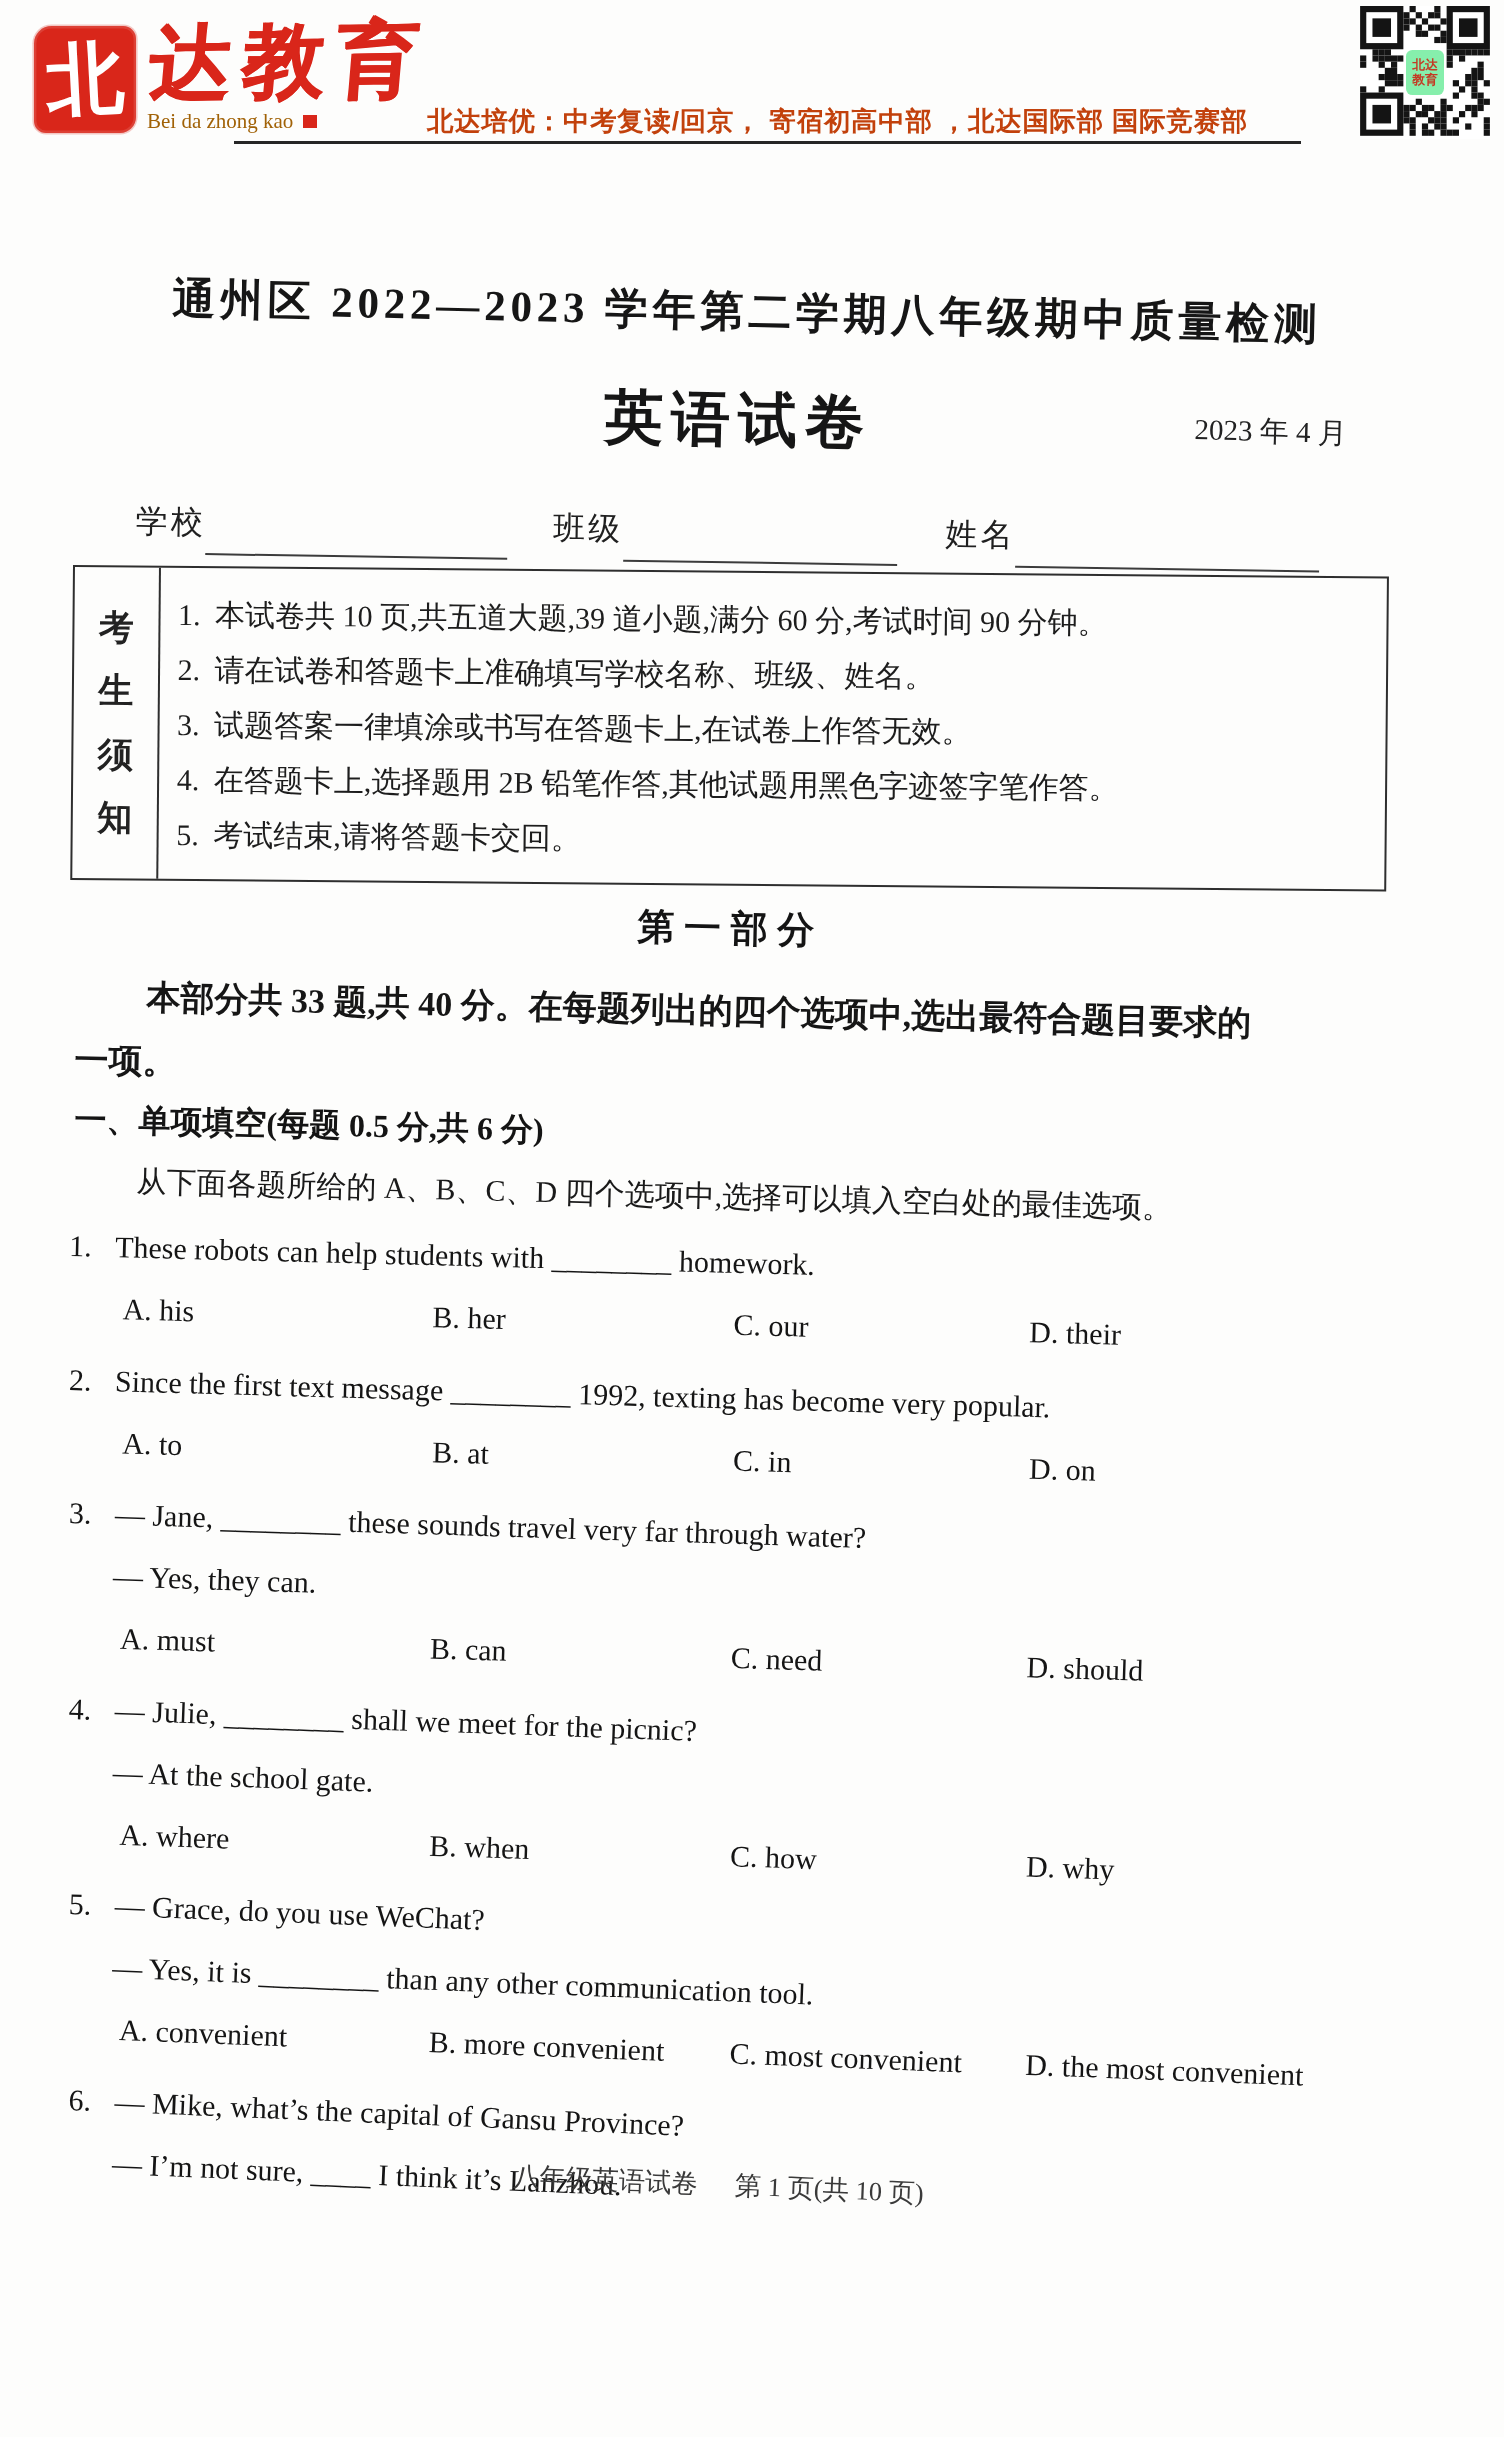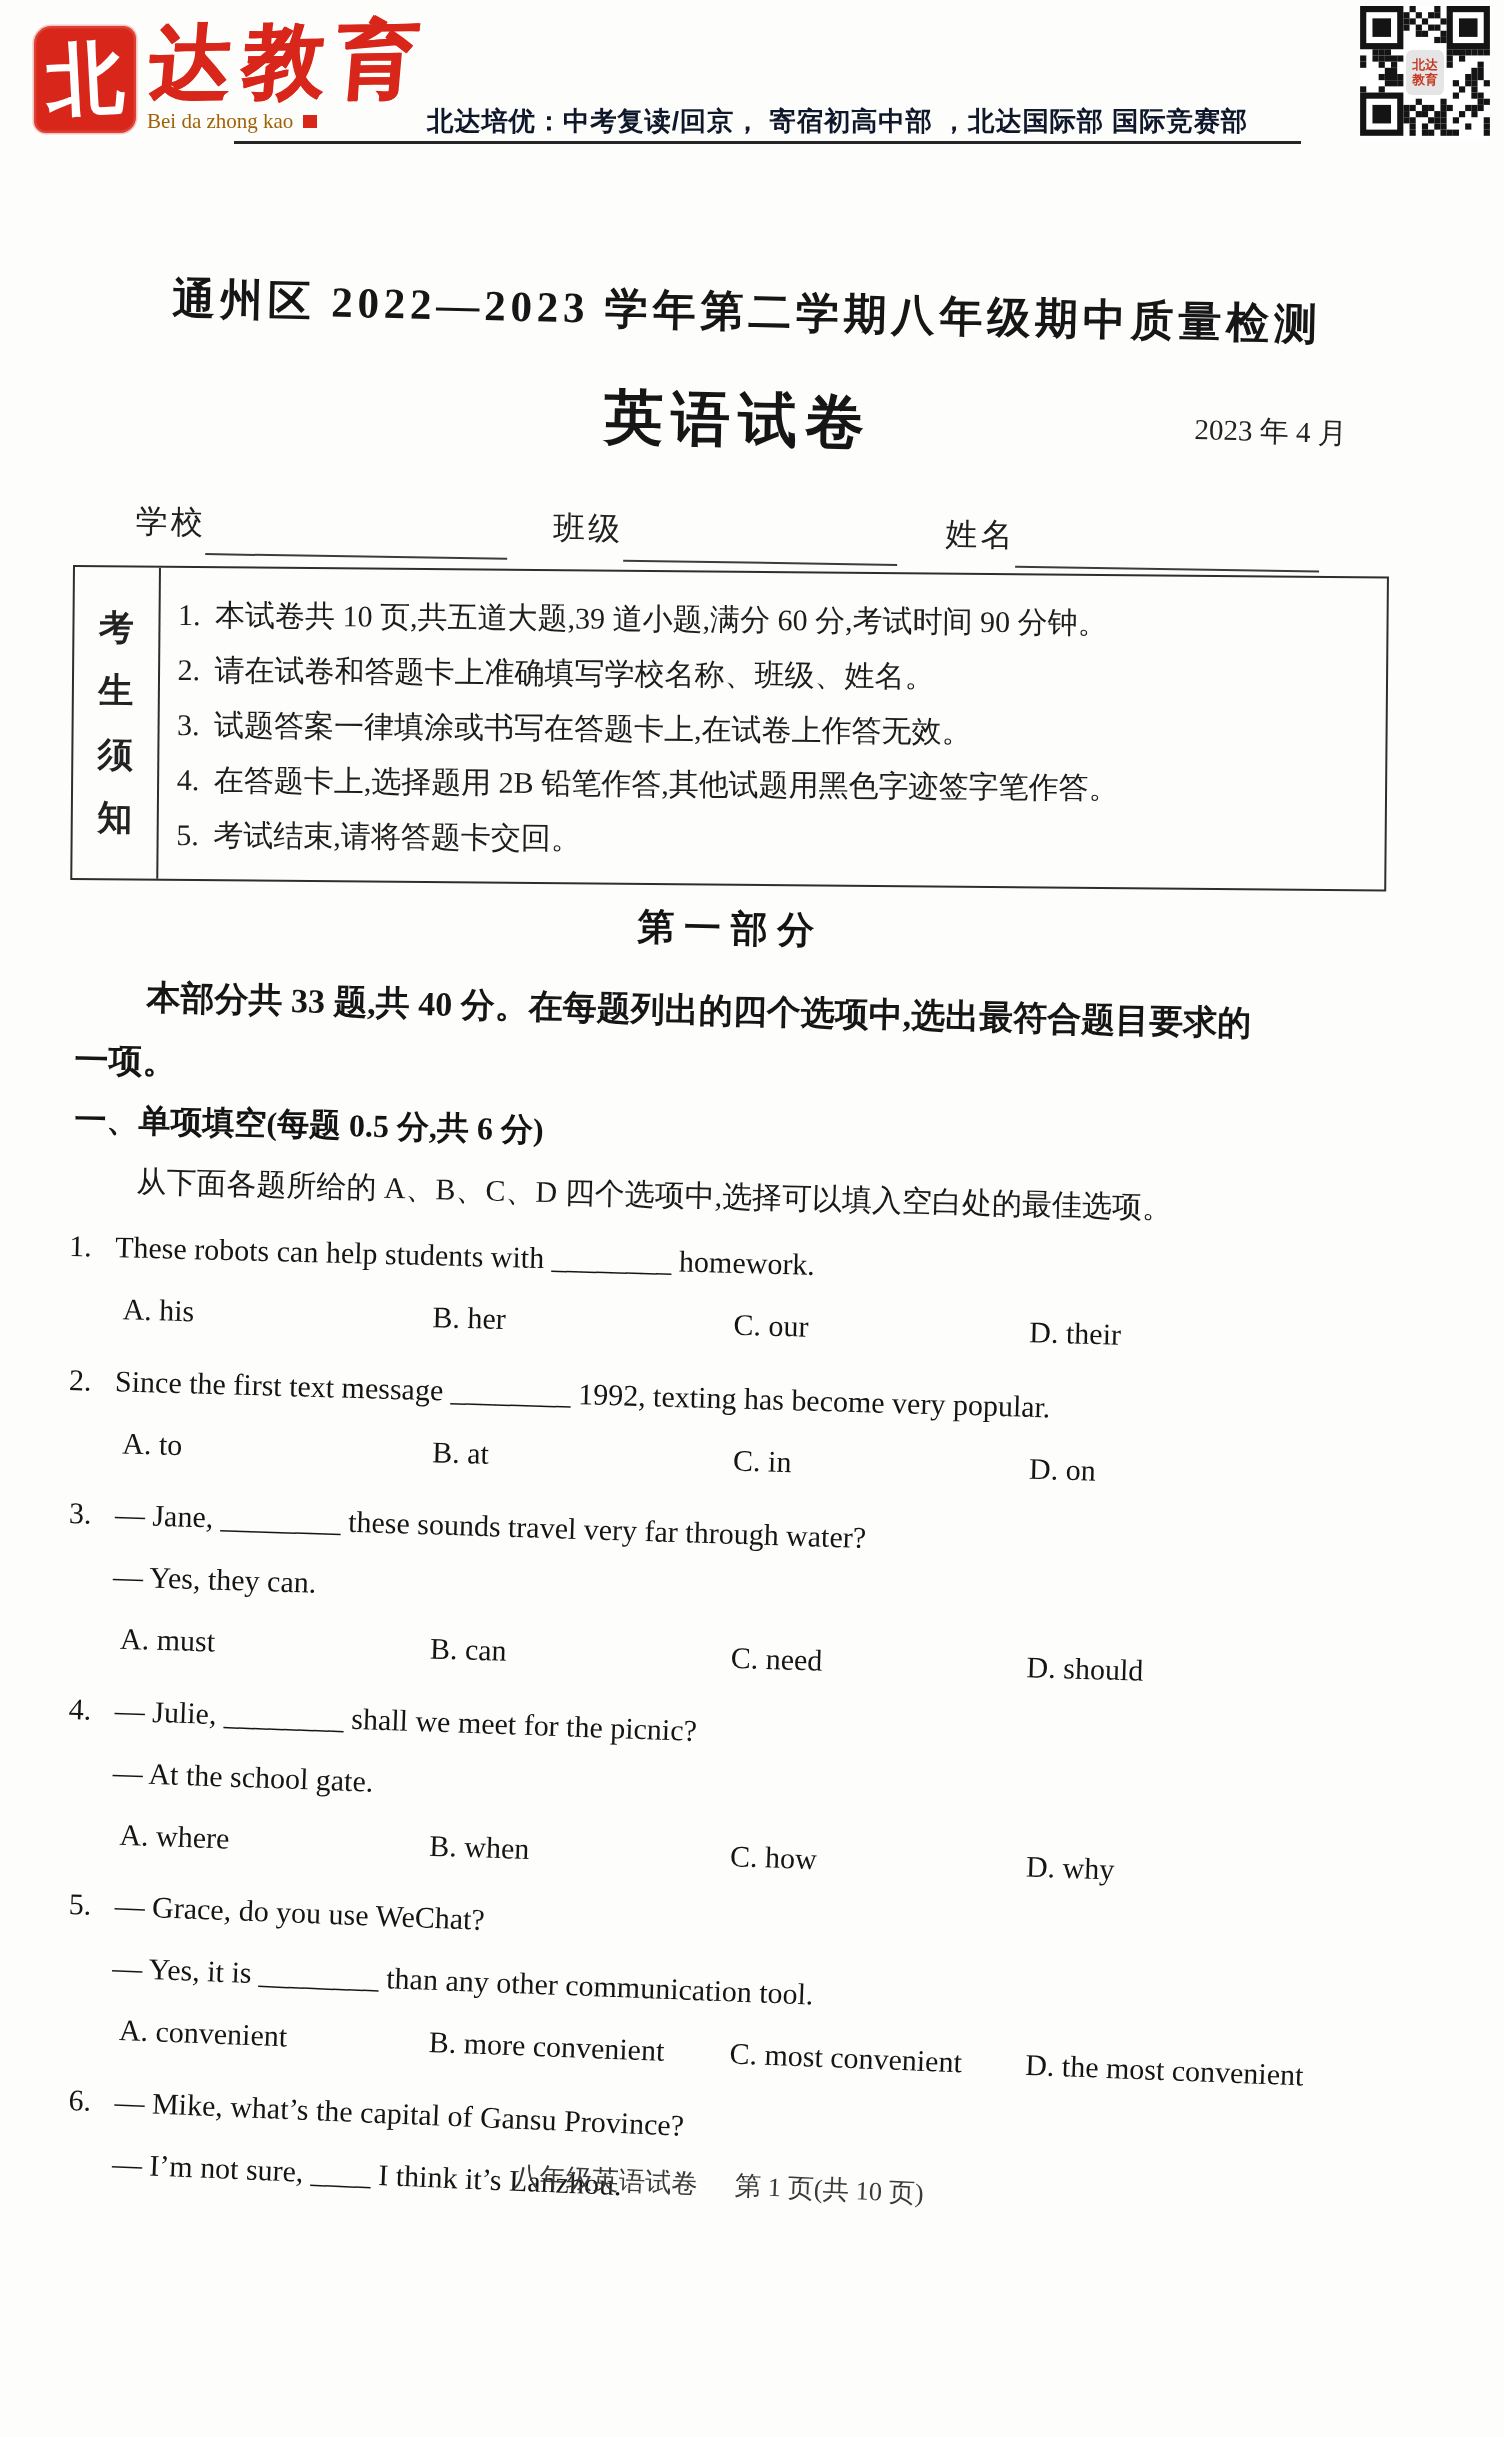--- a/index.html
+++ b/index.html
@@ -11,26 +11,26 @@
   .seal{position:absolute;left:34px;top:26.4px;width:102px;height:107px;background:#d9261a;
         border-radius:17.6px 12.8px 16px 12px;display:flex;align-items:center;justify-content:center;
         box-shadow:inset 0 0 0 2.4px rgba(255,255,255,.12), 0 0 0 1.6px rgba(217,38,26,.25);}
   .seal span{color:#fff;font-size:78px;font-weight:bold;transform:rotate(-3deg);line-height:1;}
   .brand{position:absolute;left:149px;top:21px;font-size:82px;line-height:1;color:#d9261a;
          font-weight:bold;letter-spacing:11.2px;transform:skewX(-6deg) rotate(-1deg);
          text-shadow:0.8px 0.8px 0 #d9261a,1.6px 0 0 #d9261a;white-space:nowrap;}
   .brand-sub{position:absolute;left:147px;top:109px;font-size:21px;color:#a16207;white-space:nowrap;
              display:flex;align-items:center;gap:9.6px;}
   .brand-sub .sq{display:inline-block;width:13.6px;height:13.6px;background:#d9261a;}
-  .slogan{position:absolute;left:427px;top:104px;font-size:26.4px;font-weight:bold;color:#0f172a;
+  .slogan{position:absolute;left:427px;top:104px;font-size:26.4px;font-weight:bold;color:#c2410c;
           font-family:"Liberation Sans","DejaVu Sans",sans-serif;white-space:nowrap;letter-spacing:0.8px;}
   .header-rule{position:absolute;left:234px;top:141px;width:1067px;height:3.2px;background:#262626;}
   .qr{position:absolute;left:1360px;top:6.4px;width:130px;height:133px;}
   .qr svg{display:block;}
-  .qr-badge{position:absolute;left:46px;top:44px;width:38px;height:45px;background:#e5e5e5;
+  .qr-badge{position:absolute;left:46px;top:44px;width:38px;height:45px;background:#86efac;
             border-radius:6.4px;display:flex;flex-direction:column;align-items:center;justify-content:center;
             color:#c43a24;font-size:12.8px;font-weight:bold;line-height:1.15;}
 
   
   .title-line1{position:absolute;left:173px;top:270px;font-size:43px;font-weight:bold;letter-spacing:4.8px;
                white-space:nowrap;transform:rotate(1.3deg);transform-origin:left top;color:#161616;}
   .title-line2{position:absolute;left:605px;top:378px;font-size:59px;font-weight:bold;letter-spacing:8px;
                white-space:nowrap;transform:rotate(1.2deg);transform-origin:left top;color:#161616;}
   .exam-date{position:absolute;left:1195px;top:410px;font-size:29px;white-space:nowrap;
              transform:rotate(1.6deg);transform-origin:left top;color:#222;}

